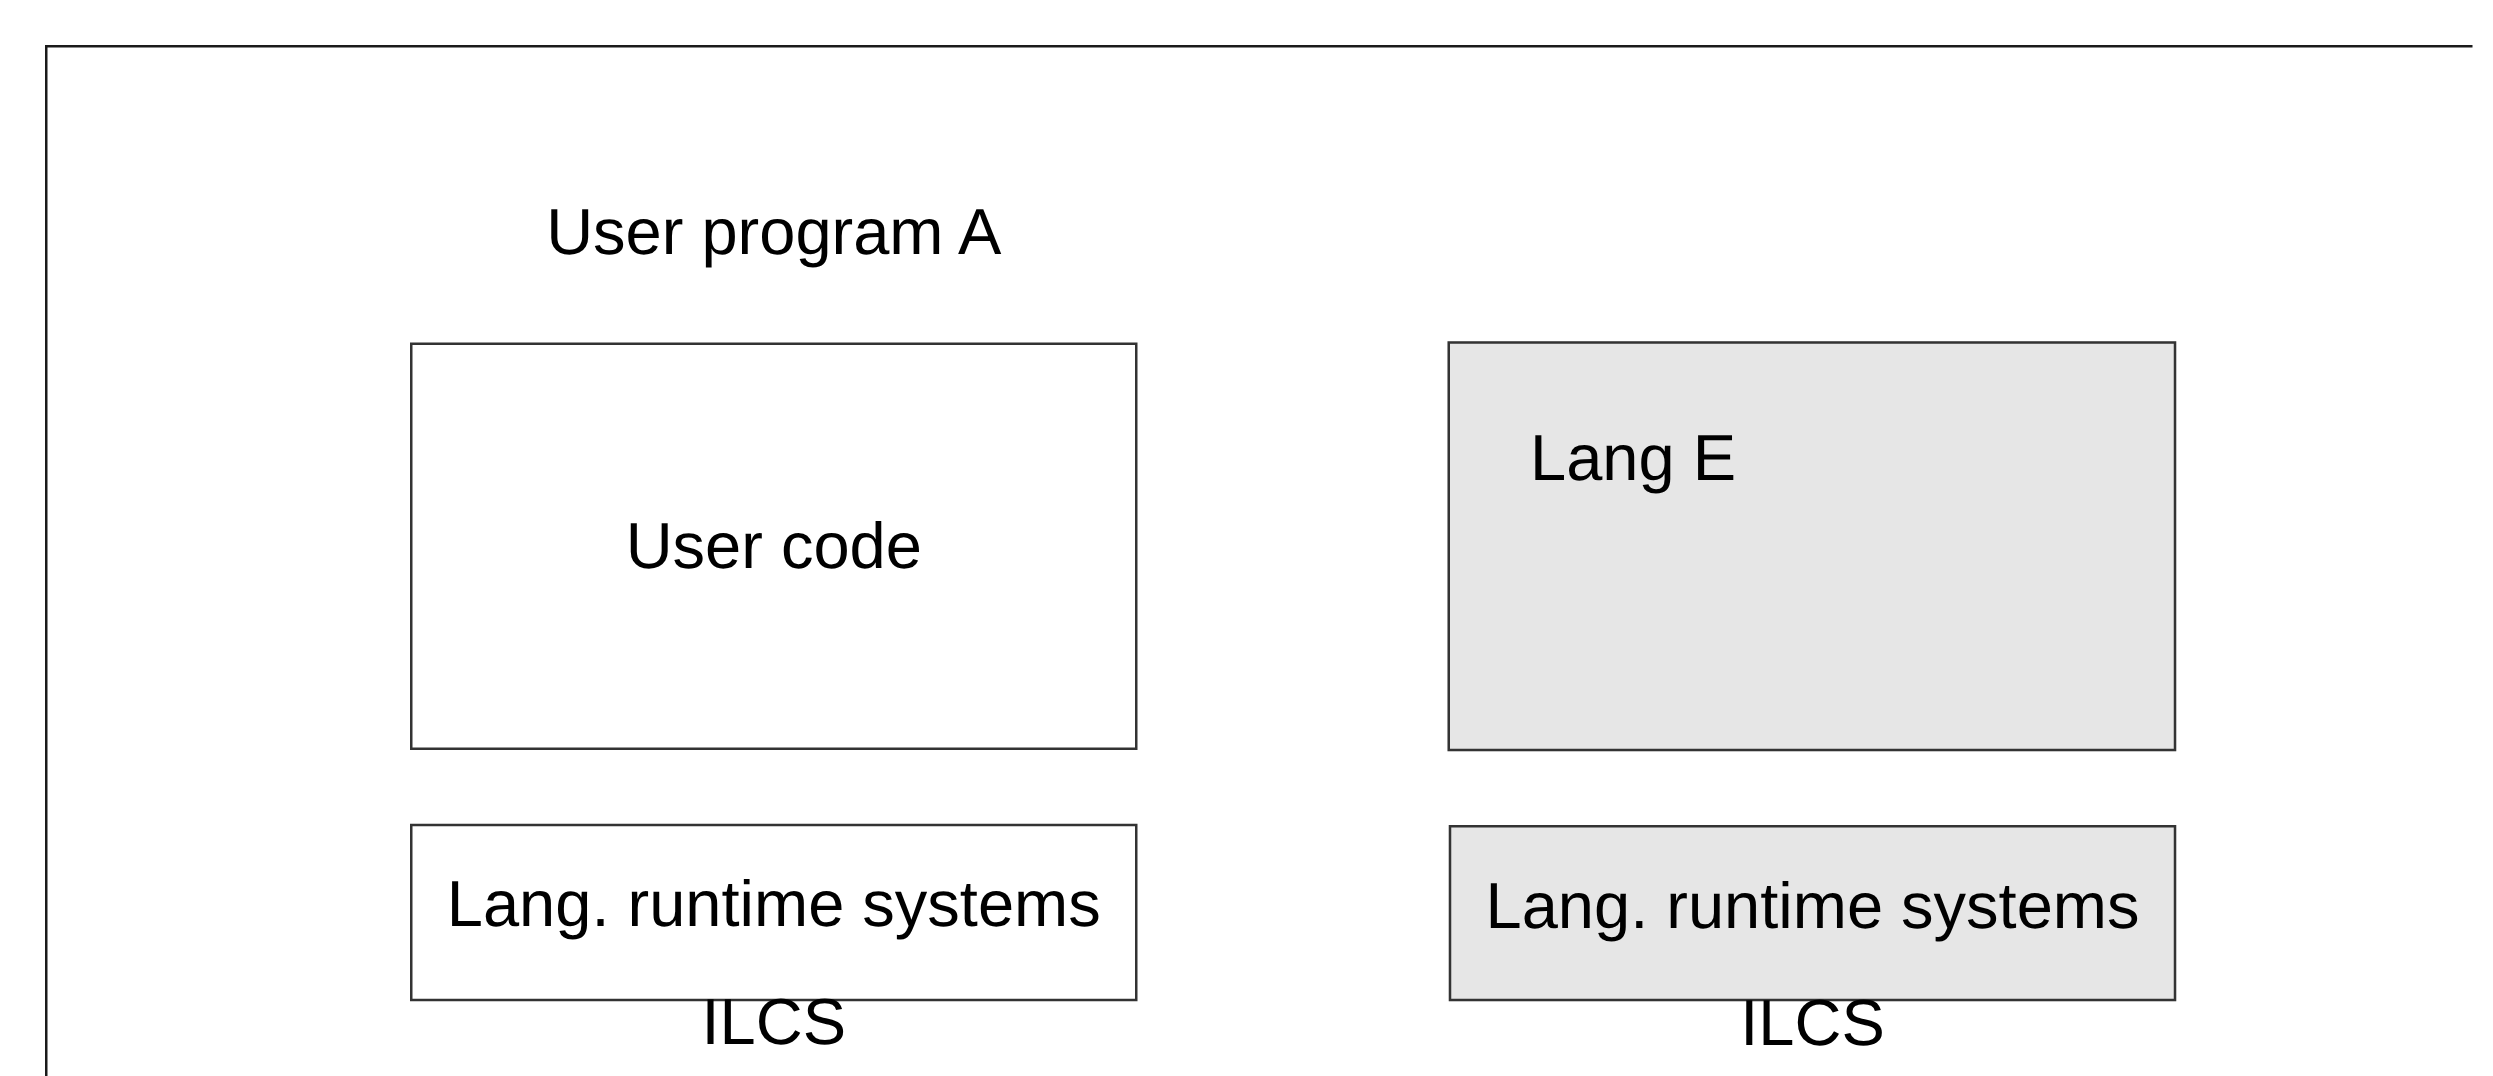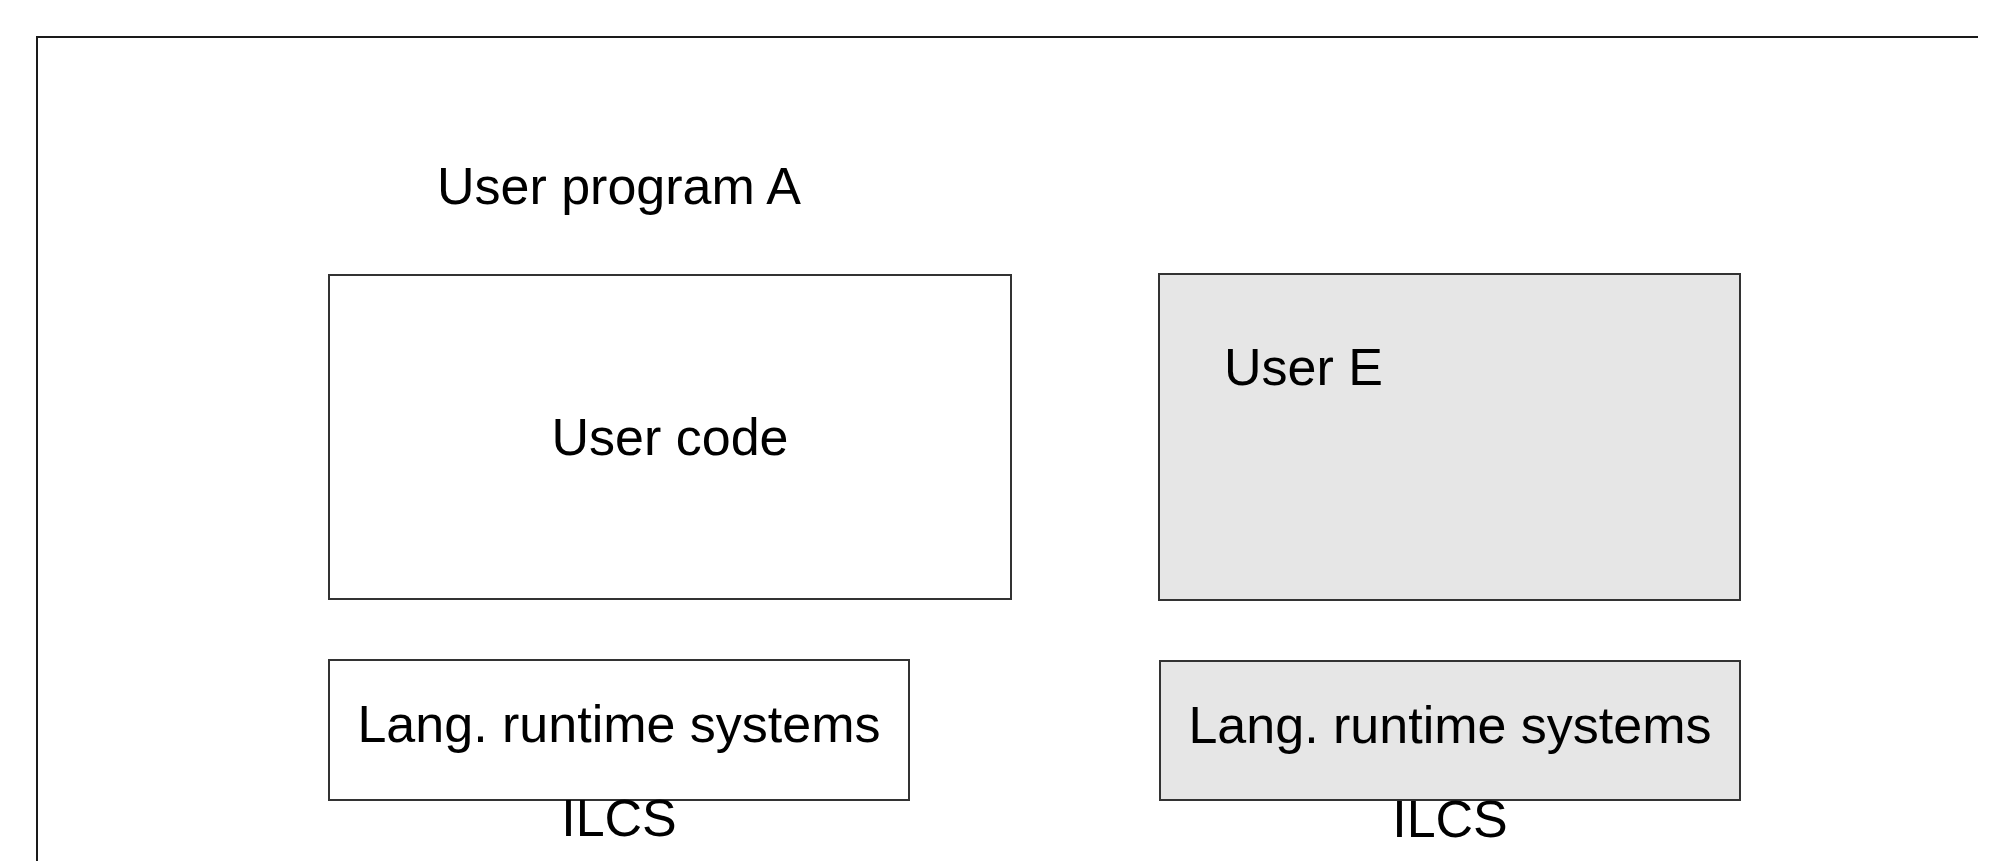--- a/index.html
+++ b/index.html
@@ -43,21 +43,21 @@
     position:absolute;
     border:2px solid var(--box-border);
     background:#ffffff;
     font-size:52px;
     line-height:62px;
   }
   .box.gray{ background:var(--subsystem-fill); }
 
   .box-user-code{
     left:290px; top:236px;
-    width:684px; height:326px;
+    width:582px; height:326px;
     display:flex; align-items:center; justify-content:center;
   }
   .box-subsystem{
     left:1120px; top:235px;
     width:583px; height:328px;
   }
   .entry-label{
     position:absolute;
     left:48px; top:45px;
     white-space:nowrap;
@@ -89,21 +89,21 @@
   <div class="frame">
 
     <div class="col-title title-left">User program A</div>
 
 
     <div class="box box-user-code">
       <span>User code</span>
     </div>
 
     <div class="box gray box-subsystem">
-      <span class="entry-label">User E</span>
+      <span class="entry-label">Lang E</span>
     </div>
 
     <div class="box box-runtime box-runtime-left">
       <div class="runtime-line">Lang. runtime systems</div>
       <div class="runtime-line">ILCS</div>
     </div>
 
     <div class="box gray box-runtime box-runtime-right">
       <div class="runtime-line">Lang. runtime systems</div>
       <div class="runtime-line">ILCS</div>

